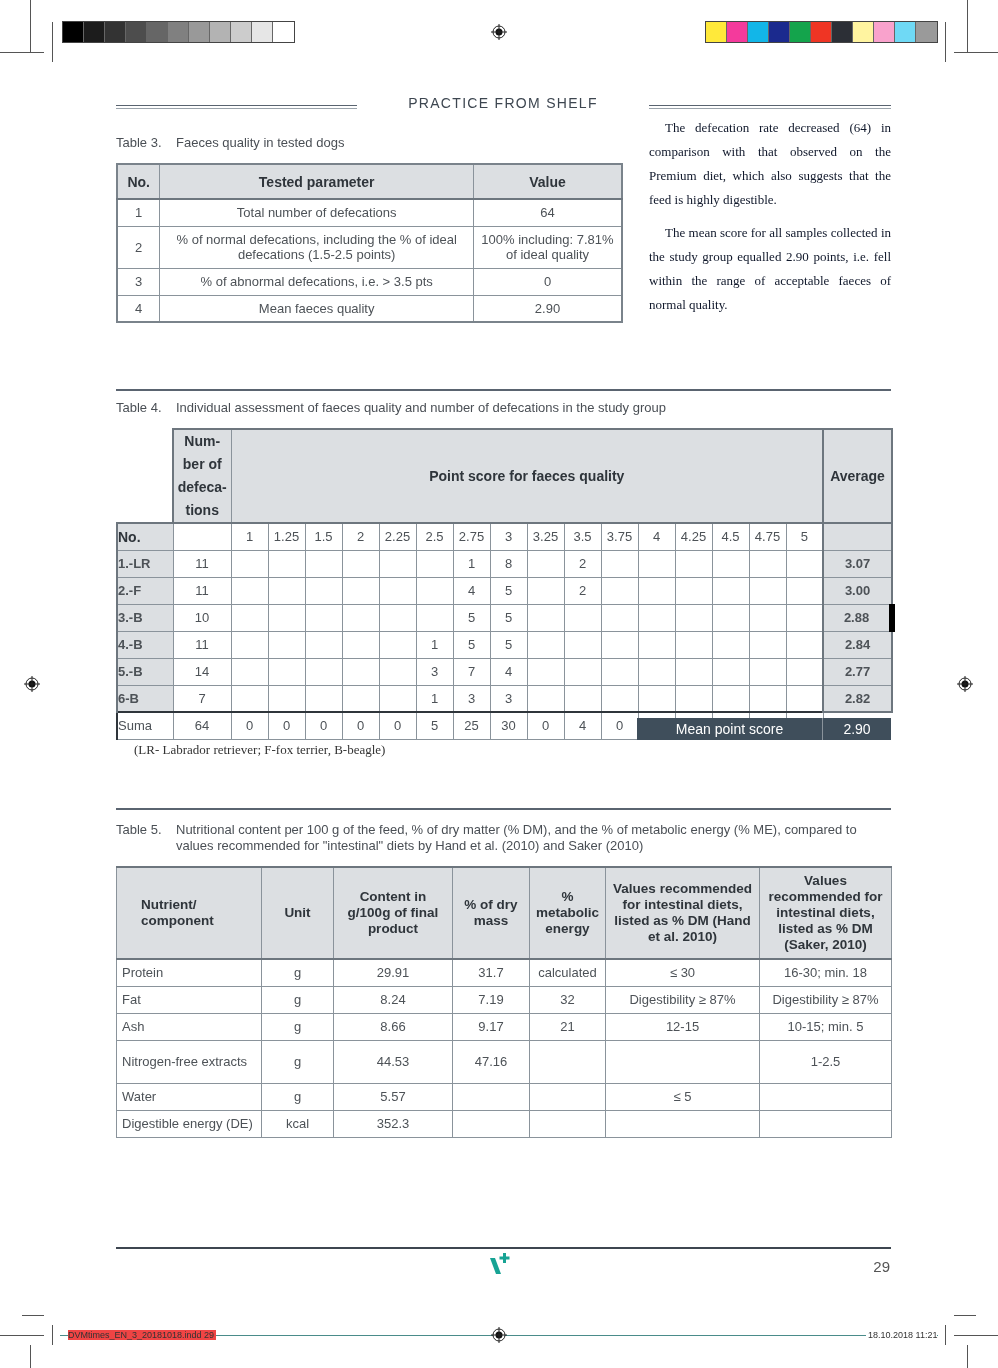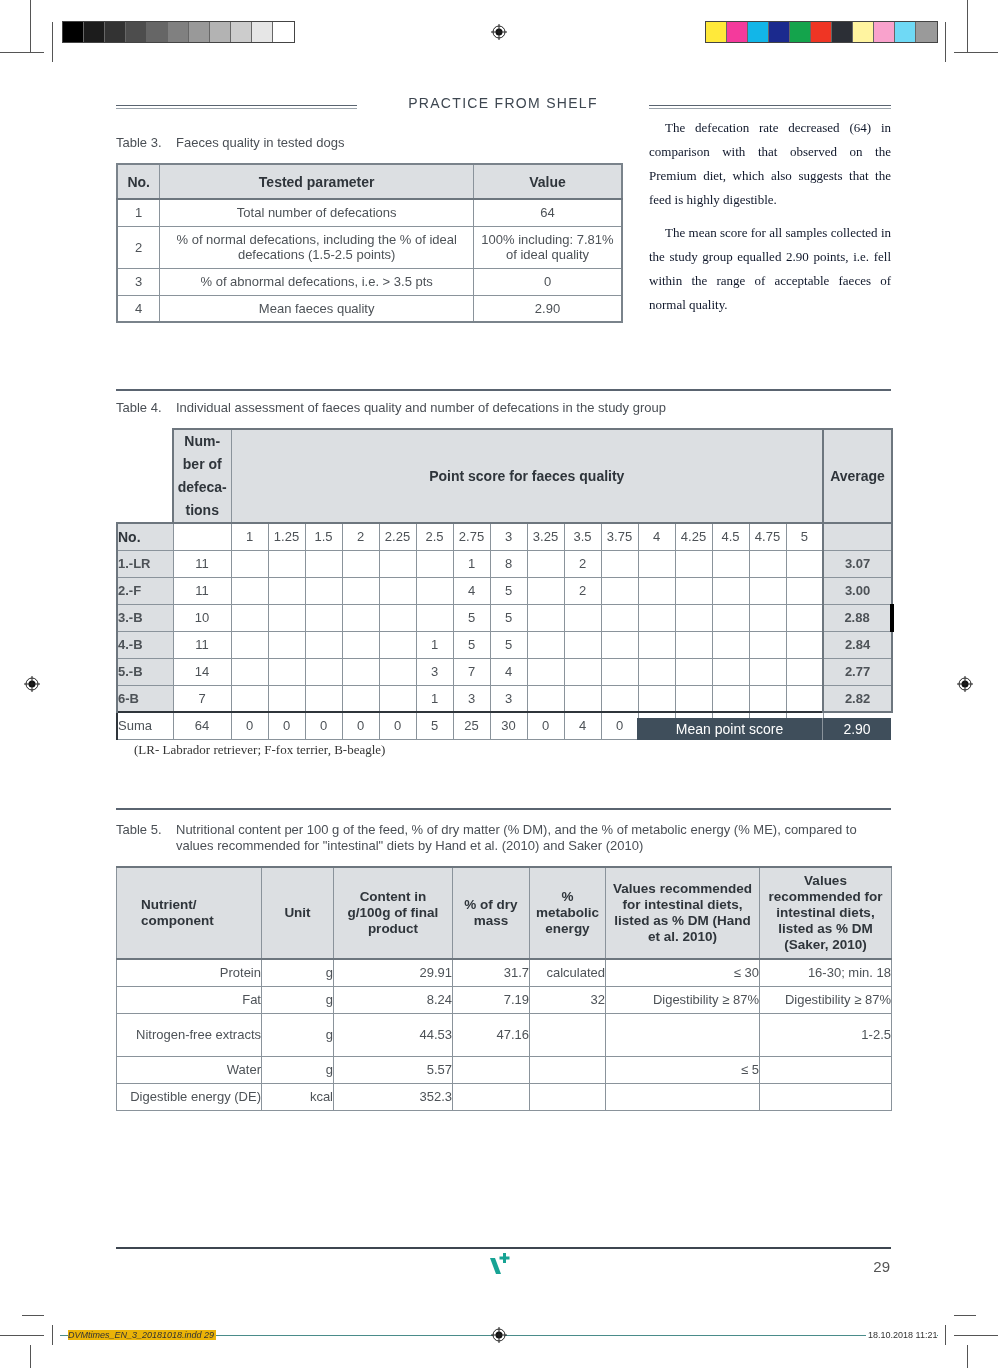--- a/index.html
+++ b/index.html
@@ -48,21 +48,21 @@
   #t4 .sum td { border-top: 2px solid #2f353b; }
   #t4 .sum td.firstcell { border-left: 2px solid #2f353b; }
   #t4 td.noborder { border: none; background: #fff; }
   .mean-bar { position: absolute; top: 718px; height: 22px; background: #3f4e5b; color: #fff; font-size: 14px; text-align: center; line-height: 22px; }
 
   .footnote { position: absolute; left: 134px; top: 742px; font-family: "Liberation Serif", "DejaVu Serif", serif; font-size: 13px; color: #333; }
 
   
   #t5 { left: 116px; top: 866px; width: 775px; table-layout: fixed; }
   #t5 th { font-size: 13.5px; line-height: 16px; height: 92px; }
-  #t5 td { height: 27px; line-height: 15px; text-align: right; }
+  #t5 td { height: 27px; line-height: 15px; }
   #t5 td.tall { height: 43px; }
   #t5 .body-first td { border-top: 2px solid #6d767e; }
 
   .page-num { position: absolute; top: 1258px; left: 862px; width: 28px; text-align: right; font-size: 15px; color: #555; }
   .slug-left { position: absolute; top: 1330px; left: 68px; font-size: 9px; color: #333; }
   .slug-right { position: absolute; top: 1330px; left: 866px; font-size: 9px; color: #333; }
 </style>
 </head>
 <body>
 
@@ -285,21 +285,21 @@
         <td>5</td>
         <td>5</td>
         <td></td>
         <td></td>
         <td></td>
         <td></td>
         <td></td>
         <td></td>
         <td></td>
         <td></td>
-        <td class="grey" style="border-left:2px solid #6d767e;border-right:4px solid #000000;margin-top:20px;">2.88</td>
+        <td class="grey" style="border-left:2px solid #6d767e;border-right:6px solid #000000;margin-top:20px;">2.88</td>
       </tr>
       <tr>
         <td class="grey left" style="border-left:2px solid #6d767e;">4.-B</td>
         <td>11</td>
         <td></td>
         <td></td>
         <td></td>
         <td></td>
         <td></td>
         <td>1</td>
@@ -427,20 +427,29 @@
       <tr>
         <td class="left">Fat</td>
         <td>g</td>
         <td>8.24</td>
         <td>7.19</td>
         <td>32</td>
         <td>Digestibility ≥ 87%</td>
         <td>Digestibility ≥ 87%</td>
       </tr>
       <tr>
+        <td class="left">Ash</td>
+        <td>g</td>
+        <td>8.66</td>
+        <td>9.17</td>
+        <td>21</td>
+        <td>12-15</td>
+        <td>10-15; min. 5</td>
+      </tr>
+      <tr>
         <td class="left tall">Nitrogen-free extracts</td>
         <td class="tall">g</td>
         <td class="tall">44.53</td>
         <td class="tall">47.16</td>
         <td class="tall"></td>
         <td class="tall"></td>
         <td class="tall">1-2.5</td>
       </tr>
       <tr>
         <td class="left">Water</td>
@@ -465,20 +474,20 @@
 
 <div class="rule" style="left:116px;top:1247px;width:775px;border-top:2px solid #3d4650;"></div>
 <svg class="abs" style="left:488px;top:1252px;width:26px;height:24px;" viewBox="0 0 26 24">
   <polygon points="2,6 7,6 13,22 8,22" fill="#17a394"></polygon>
   <rect x="15" y="1" width="3" height="10" fill="#17a394"></rect>
   <rect x="11.5" y="4.5" width="10" height="3" fill="#17a394"></rect>
 </svg>
 <div class="page-num">29</div>
 
 <div class="rule" style="left:60px;top:1335px;width:878px;border-top:1px solid #4a8c8a;"></div>
-<div class="slug-left" style="background:#eab308;padding-right:2px;font-style:italic;">DVMtimes_EN_3_20181018.indd   29</div>
+<div class="slug-left" style="background:#ef4444;padding-right:2px;">DVMtimes_EN_3_20181018.indd   29</div>
 <svg class="reg" style="left:491px;top:1327px;" viewBox="0 0 16 16">
   <circle cx="8" cy="8" r="6" fill="#fff" stroke="#222" stroke-width="1"></circle>
     <circle cx="8" cy="8" r="3.5" fill="#111"></circle>
   <line x1="8" y1="0" x2="8" y2="16" stroke="#222" stroke-width="1"></line>
     <line x1="0" y1="8" x2="16" y2="8" stroke="#222" stroke-width="1"></line>
 </svg>
 <div class="slug-right" style="background:#fff;padding-left:2px;">18.10.2018   11:21</div>
 
 </body></html>

